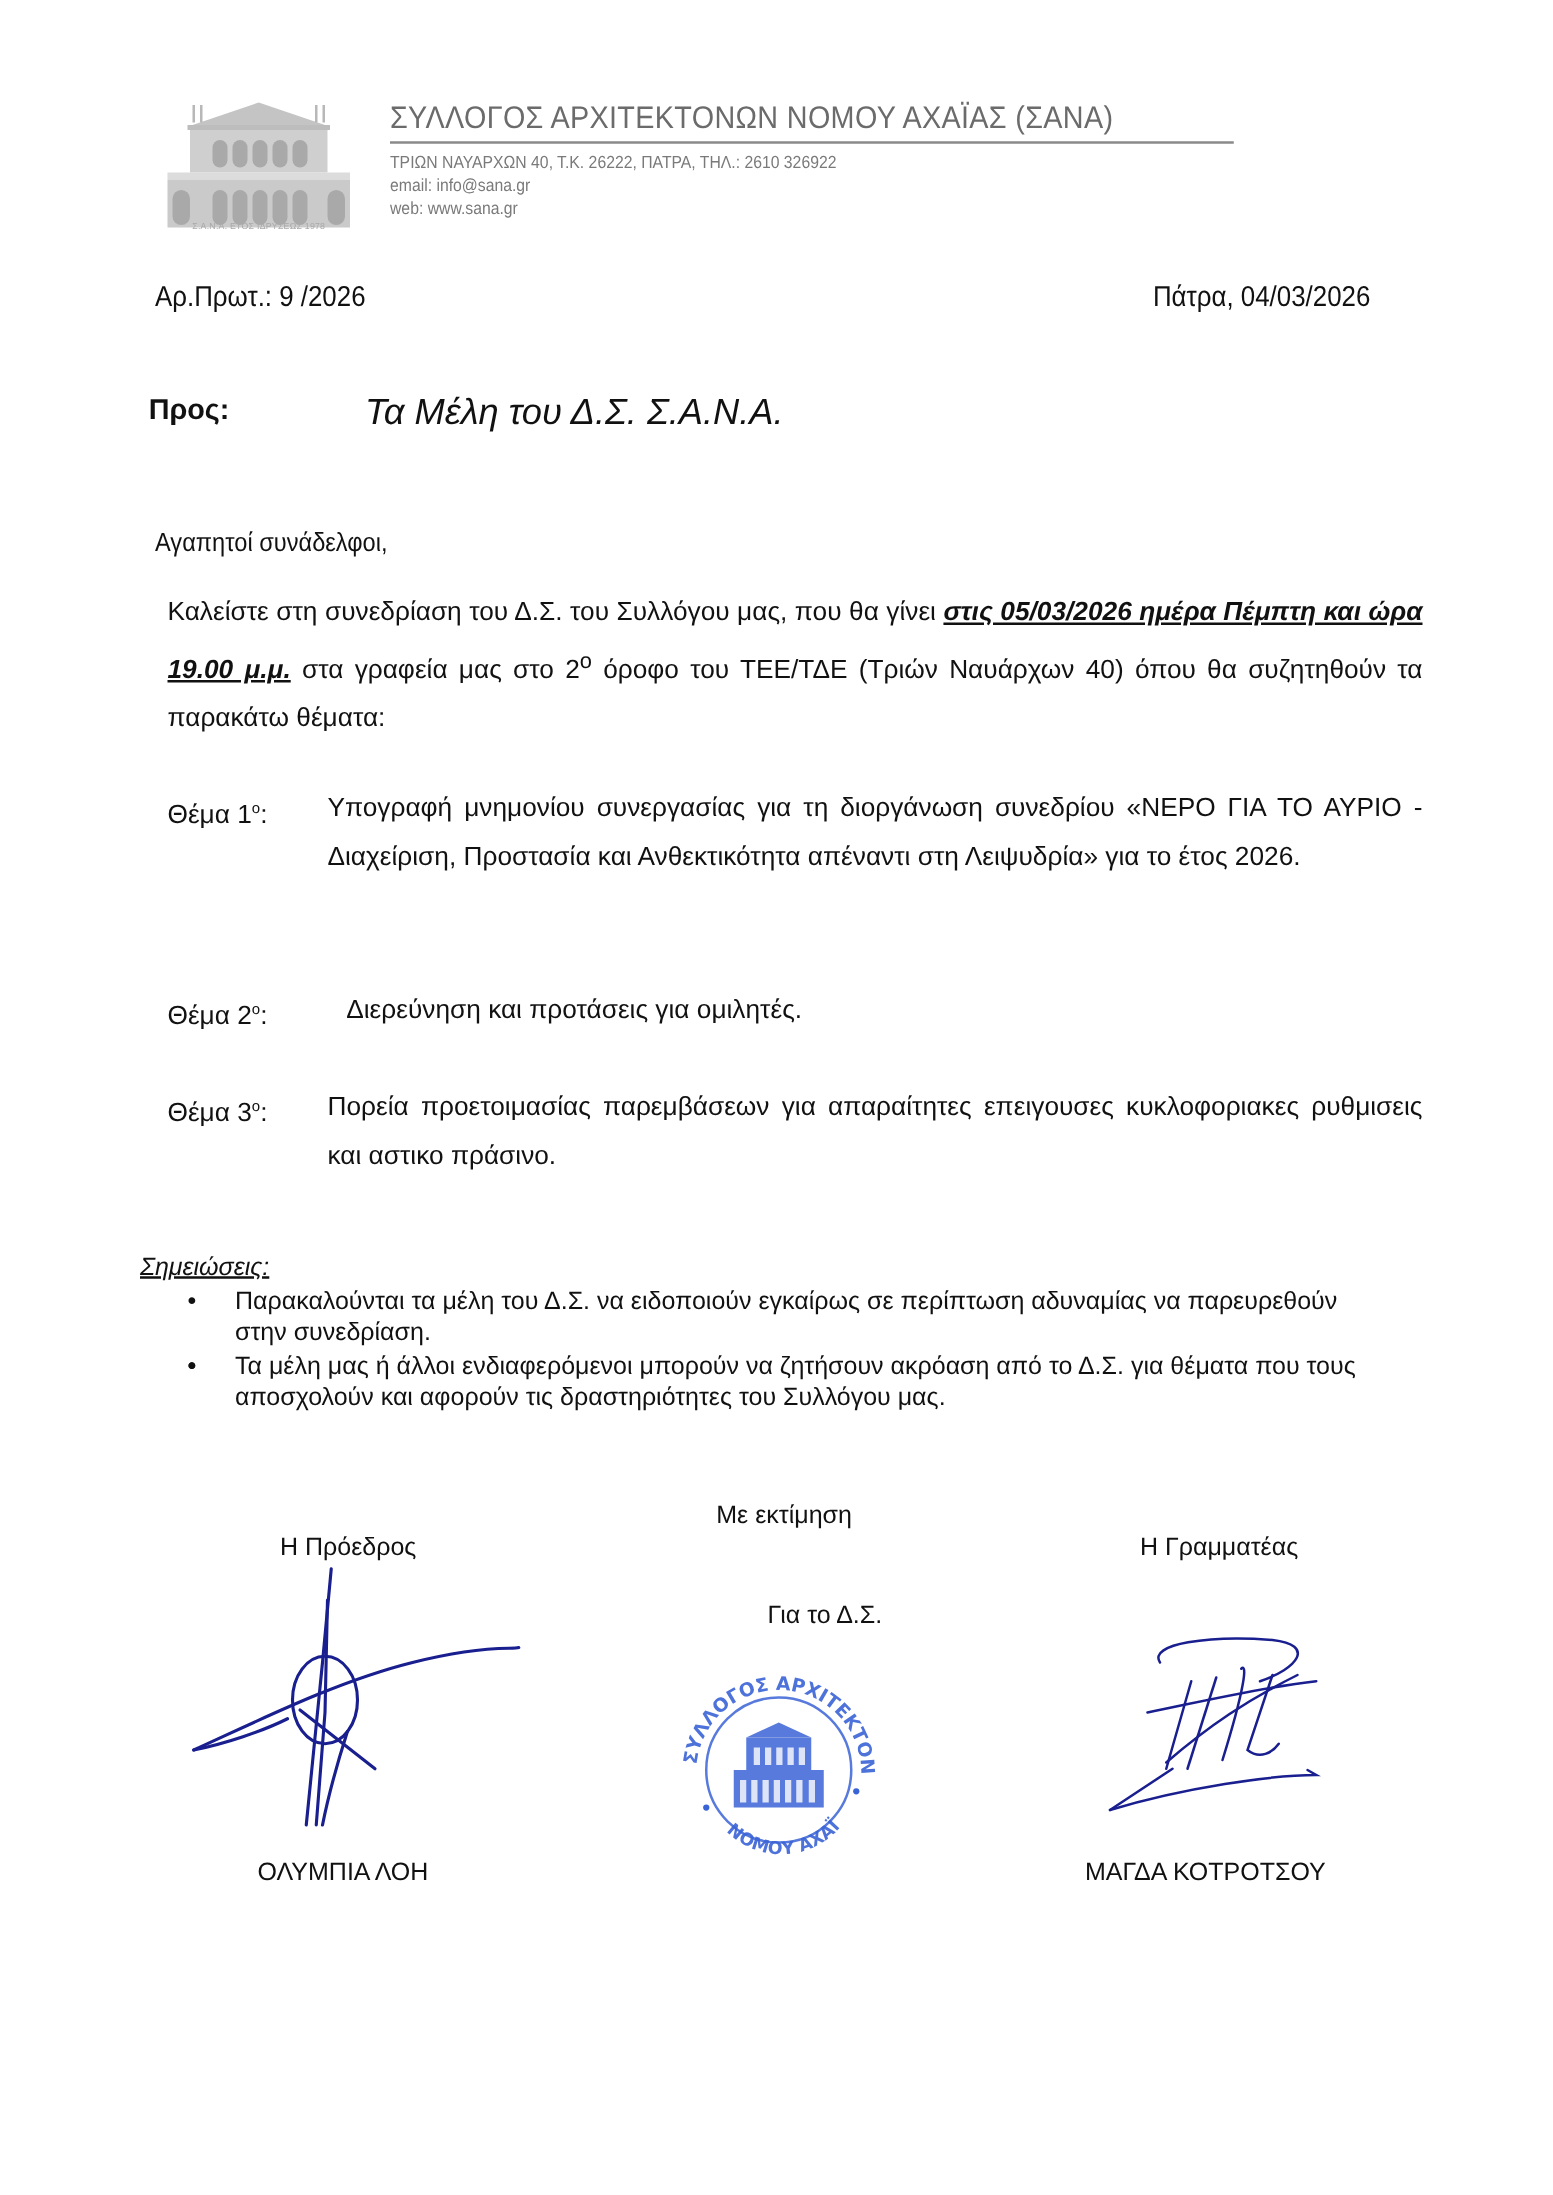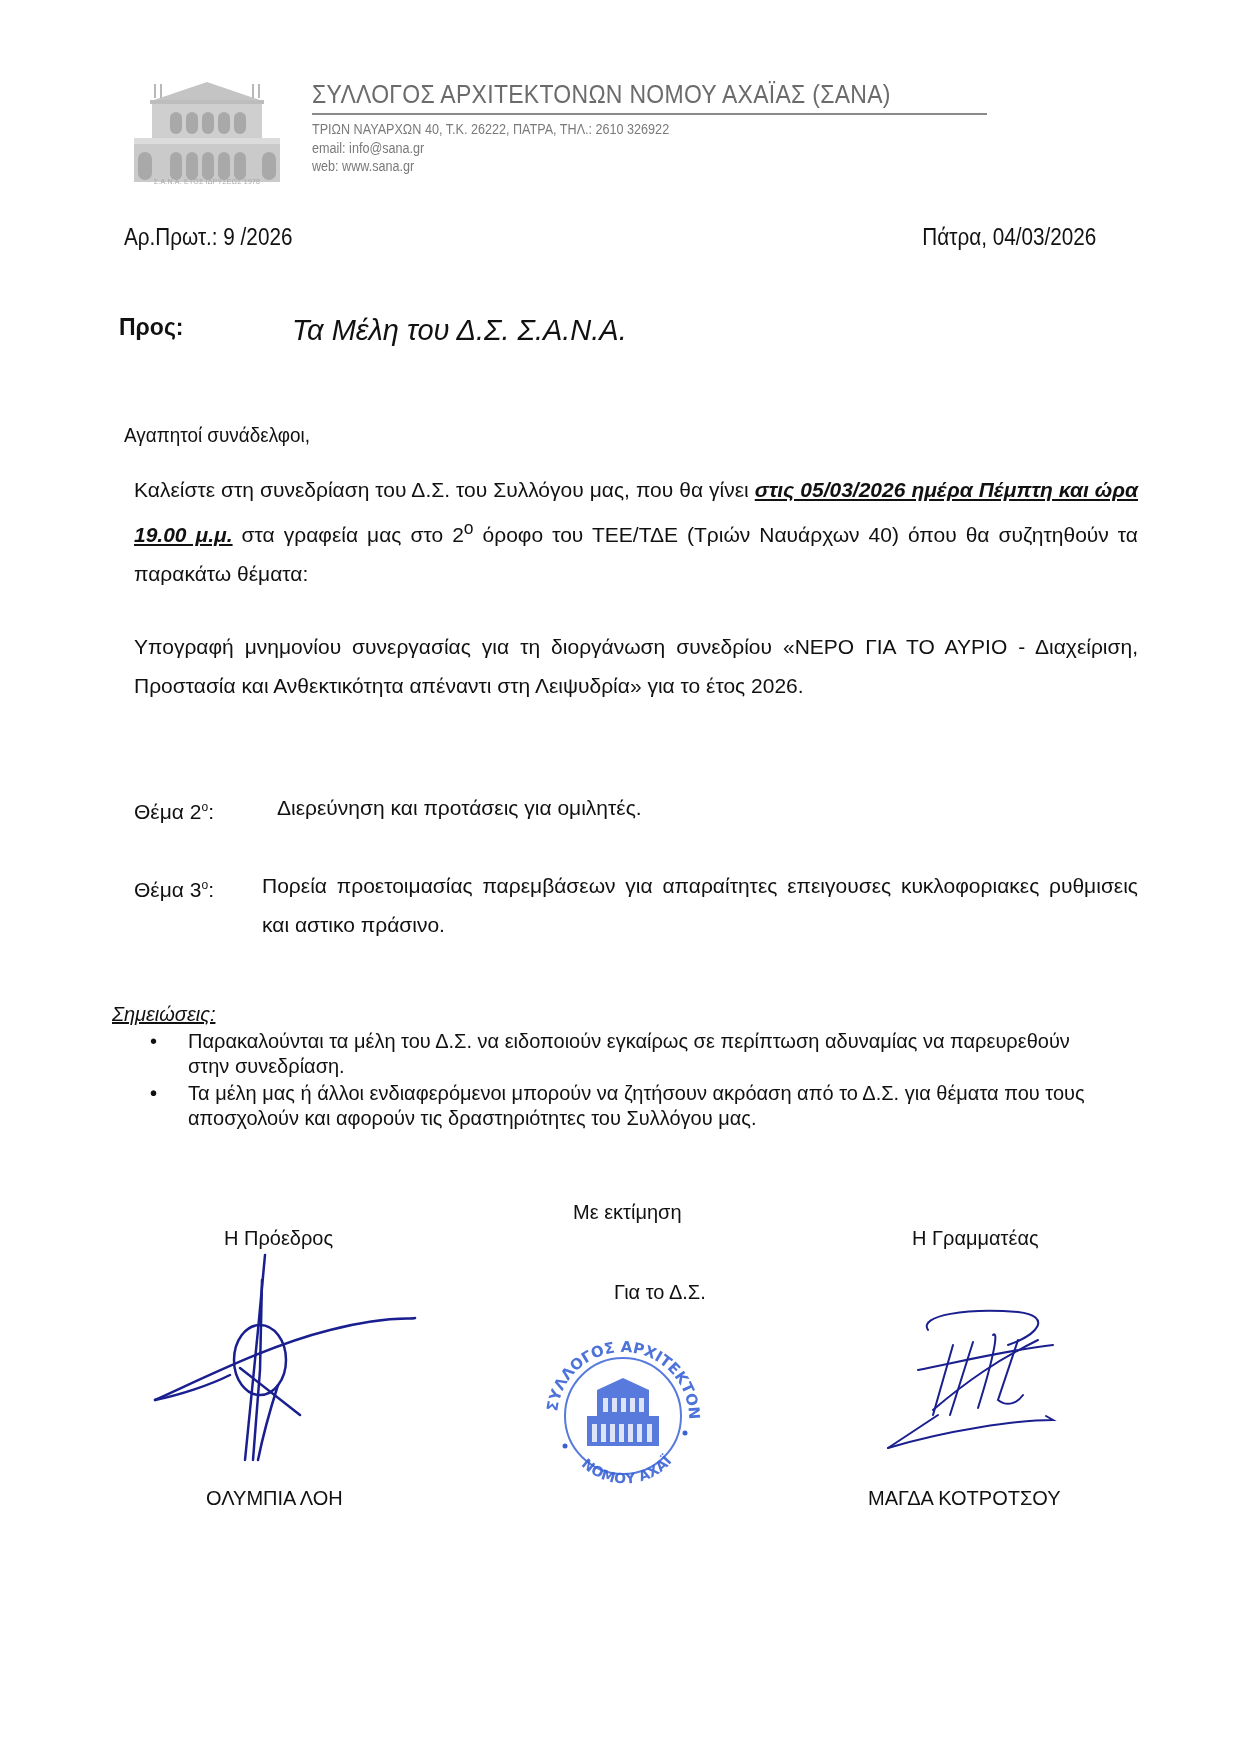--- a/index.html
+++ b/index.html
@@ -103,20 +103,21 @@
 <div class="abs meta protocol">Αρ.Πρωτ.: 9 /2026</div>
 <div class="abs meta place-date">Πάτρα, 04/03/2026</div>
 
 <div class="abs to-label">Προς:</div>
 <div class="abs to-value">Τα Μέλη του Δ.Σ. Σ.Α.Ν.Α.</div>
 
 <div class="abs salutation">Αγαπητοί συνάδελφοι,</div>
 <div class="abs invitation"><span>Καλείστε στη συνεδρίαση του Δ.Σ. του Συλλόγου μας, που θα γίνει </span><span class="emph">στις 05/03/2026 ημέρα Πέμπτη και ώρα 19.00 μ.μ.</span><span>  στα γραφεία μας στο 2</span><sup>ο</sup><span> όροφο του ΤΕΕ/ΤΔΕ (Τριών Ναυάρχων 40) όπου θα συζητηθούν τα παρακάτω θέματα:</span></div>
 
 <div class="abs topic" style="top:627px;">
+  <div class="topic-label"><span>Θέμα 1</span><sup>ο</sup><span>:</span></div>
   <div class="topic-text">Υπογραφή μνημονίου συνεργασίας για τη διοργάνωση συνεδρίου «ΝΕΡΟ ΓΙΑ ΤΟ ΑΥΡΙΟ - Διαχείριση, Προστασία και Ανθεκτικότητα απέναντι στη Λειψυδρία» για το έτος 2026.</div>
 </div>
 <div class="abs topic" style="top:788px;gap:15px;">
   <div class="topic-label"><span>Θέμα 2</span><sup>ο</sup><span>:</span></div>
   <div class="topic-text">Διερεύνηση και προτάσεις για ομιλητές.</div>
 </div>
 <div class="abs topic" style="top:866px;">
   <div class="topic-label"><span>Θέμα 3</span><sup>ο</sup><span>:</span></div>
   <div class="topic-text">Πορεία προετοιμασίας παρεμβάσεων για απαραίτητες επειγουσες κυκλοφοριακες ρυθμισεις και αστικο πράσινο.</div>
 </div>

